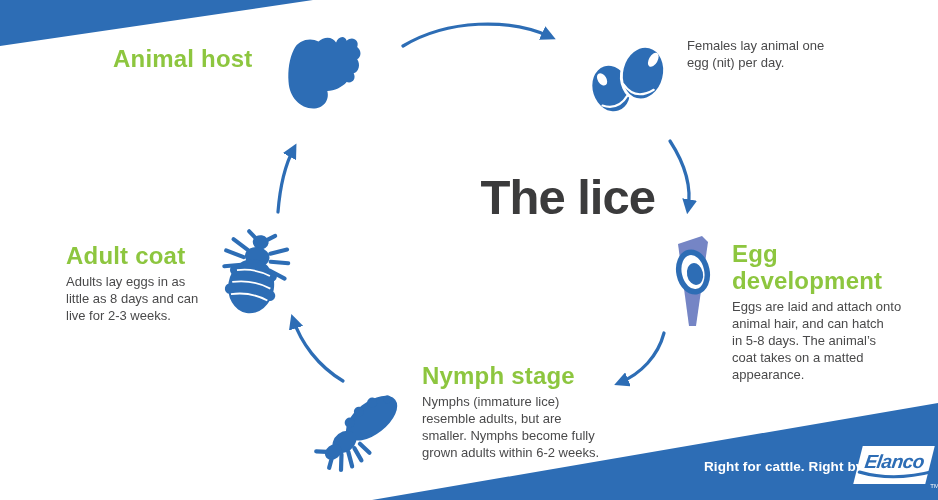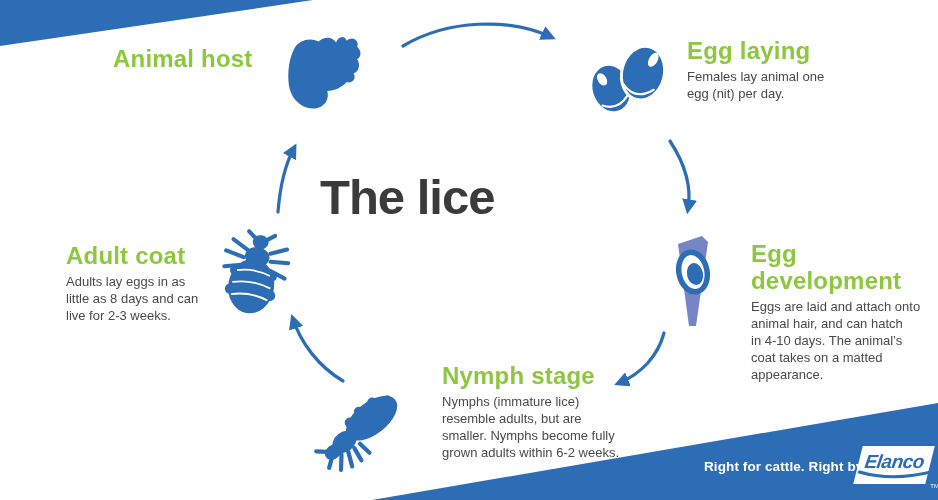--- a/index.html
+++ b/index.html
@@ -13,33 +13,33 @@
   .stage-heading{
     margin:0 0 4px 0;font-size:24px;line-height:27px;font-weight:bold;
     color:#8dc63f;letter-spacing:0.2px;
   }
   .stage-desc{
     margin:0;font-size:13px;line-height:17px;color:#4a4a4b;
     white-space:pre-line;
   }
   #st-animal-host{left:113px;top:45px;width:190px;}
   #st-egg-laying{left:687px;top:37px;width:170px;}
-  #st-egg-development{left:751px;top:240px;width:185px;}
+  #st-egg-development{left:732px;top:240px;width:185px;}
   #st-egg-development .stage-heading{max-width:165px;}
-  #st-nymph-stage{left:422px;top:362px;width:210px;margin-left:20px;}
+  #st-nymph-stage{left:422px;top:362px;width:210px;}
   #st-adult-stage{left:66px;top:242px;width:165px;}
   .icon{position:absolute;}
   #ic-cow{left:278px;top:33px;width:88px;height:85px;}
   #ic-eggs{left:588px;top:38px;width:82px;height:78px;}
   #ic-nit{left:658px;top:234px;width:74px;height:94px;}
   #ic-nymph{left:310px;top:384px;width:102px;height:90px;}
   #ic-adult{left:210px;top:229px;width:88px;height:92px;}
   .title{
     position:absolute;left:320px;top:170px;width:335px;margin:0;
-    text-align:left;font-size:49px;line-height:54px;font-weight:bold;
+    text-align:right;font-size:49px;line-height:54px;font-weight:bold;
     color:#3b3b3c;letter-spacing:-1px;
   }
   .tagline{
     position:absolute;left:704px;top:459px;color:#ffffff;
     font-size:13.5px;font-weight:bold;letter-spacing:0.1px;
   }
   .elanco{position:absolute;left:858px;top:446px;width:74px;height:40px;}
   .elanco-box{
     position:absolute;left:0;top:0;width:72px;height:38px;background:#ffffff;
     transform:skewX(-14deg);display:flex;align-items:center;justify-content:center;
@@ -76,30 +76,29 @@
 
   <h1 class="title">
     <span>The lice</span><br>
   </h1>
 
   <section class="stage" id="st-animal-host">
     <h2 class="stage-heading">Animal host</h2>
   </section>
 
   <section class="stage" id="st-egg-laying">
-    <h2 class="stage-heading">Egg laying</h2>
     <p class="stage-desc">Females lay animal one
 egg (nit) per day.</p>
   </section>
 
   <section class="stage" id="st-egg-development">
     <h2 class="stage-heading">Egg development</h2>
     <p class="stage-desc">Eggs are laid and attach onto
 animal hair, and can hatch
-in 4-10 days. The animal’s
+in 5-8 days. The animal’s
 coat takes on a matted
 appearance.</p>
   </section>
 
   <section class="stage" id="st-nymph-stage">
     <h2 class="stage-heading">Nymph stage</h2>
     <p class="stage-desc">Nymphs (immature lice)
 resemble adults, but are
 smaller. Nymphs become fully
 grown adults within 6-2 weeks.</p>

